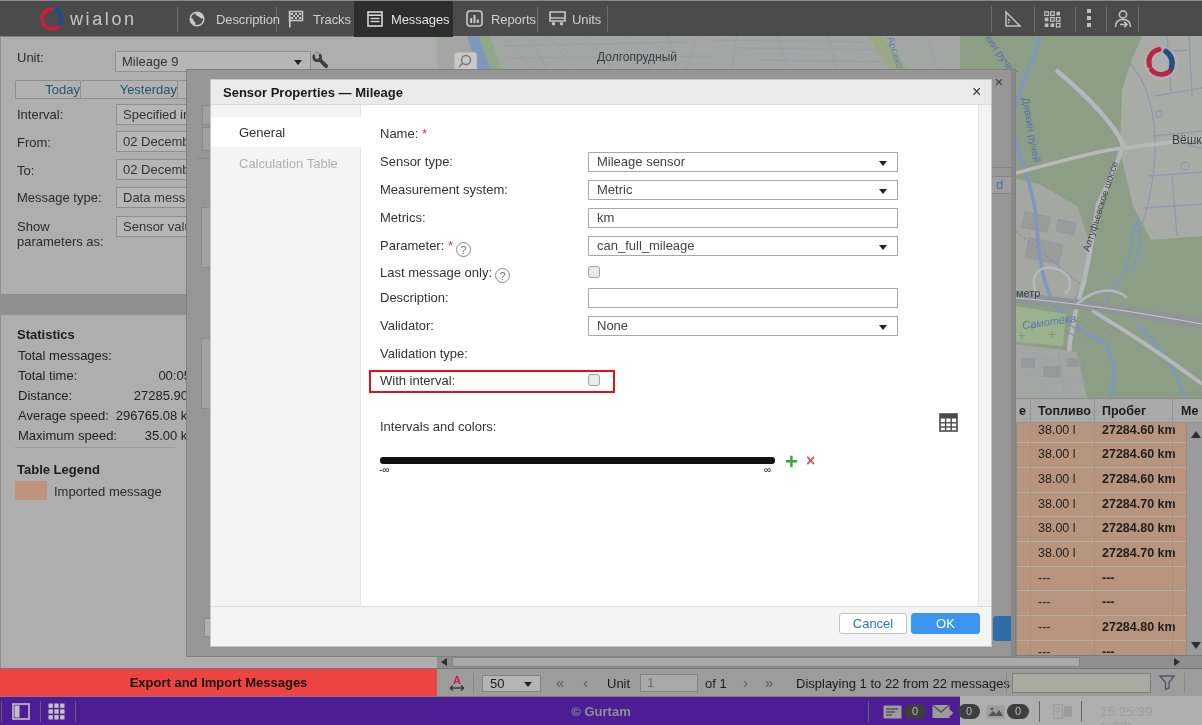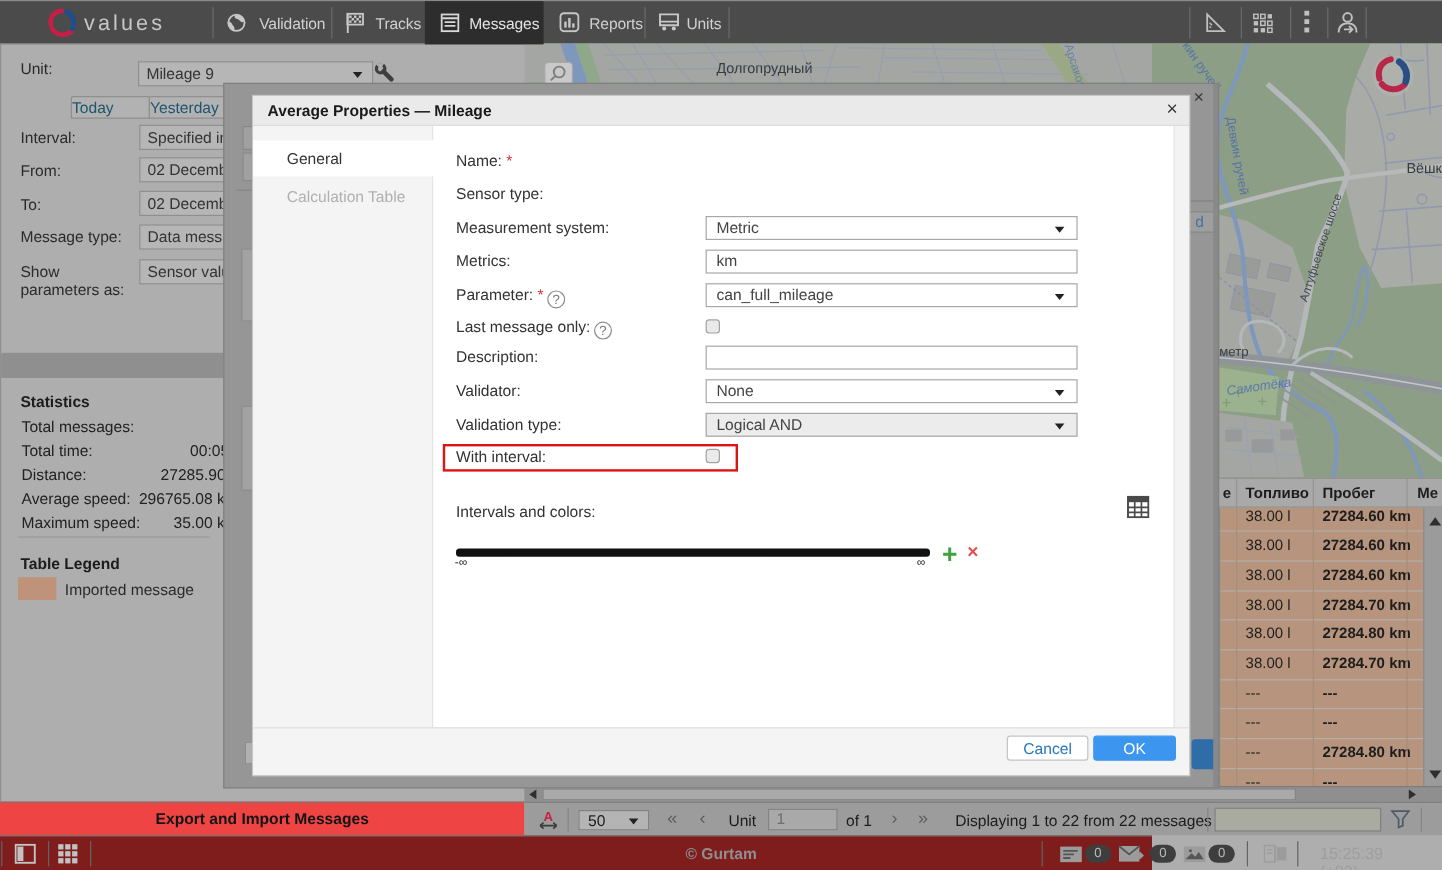--- a/index.html
+++ b/index.html
@@ -12,40 +12,40 @@
   #nav { position:absolute; left:0; top:0; width:1202px; height:36px; background:#4b4b4b; border-top:1px solid #8a8a8a; }
   .navsep { position:absolute; top:5px; height:26px; width:1px; background:#6b6b6b; }
   .navitem { position:absolute; top:0; height:36px; color:#d0d0d0; font-size:13px; letter-spacing:-0.1px; }
   .navitem .lbl { position:absolute; top:10px; }
   #nav .active { background:#2d2d2d;text-align:right; }
 
   
   #lpanel { position:absolute; left:0; top:36px; width:437px; height:632px; background:#aeaeae; border-top:1px solid #7e7e7e; border-left:1px solid #8f8f8f; }
   .flabel { position:absolute; left:16px; color:#2b2b2b; font-size:13px; }
   .fbox { position:absolute; left:115px; width:200px; height:21px; background:#b6b6b6; border:1px solid #8f8f8f; color:#333; font-size:13px; line-height:19px; padding-left:6px; }
-  .tab { position:absolute; top:43px; height:19px; border:1px solid #8f8f8f; background:#b2b2b2; color:#1f566e; font-size:13px; text-align:left; line-height:17px; border-radius:2px 2px 0 0;margin-left:44px; }
+  .tab { position:absolute; top:43px; height:19px; border:1px solid #8f8f8f; background:#b2b2b2; color:#1f566e; font-size:13px; text-align:right; line-height:17px; border-radius:2px 2px 0 0; }
   #splitband { position:absolute; left:0; top:257px; width:437px; height:21px; background:#8f8f8f; }
   .stat { position:absolute; width:187px; font-size:13px; color:#222; }
   .stat .v { position:absolute; right:-4px; top:0; }
 
   
   #map { position:absolute; left:437px; top:36px; width:765px; height:632px; }
 
   
   #mtable { position:absolute; left:1013px; top:398px; width:189px; height:259px; font-size:12.5px; color:#1e1e1e; }
   .trow { position:absolute; left:0; width:185px; height:24.7px; border-bottom:1px solid #b4b0aa; }
   .trow .c1 { position:absolute; left:21px; top:4px; }
   .trow .c2 { position:absolute; left:85px; top:4px;font-weight:bold; }
 
   
   #hscroll { position:absolute; left:437px; top:655px; width:765px; height:13px; background:#8f8f8f; border-top:1px solid #7c7c7c; }
   #exportbar { position:absolute; left:0; top:668px; width:437px; height:28px; background:#ef4444; border-top:1px solid #787878; color:#141414; font-weight:bold; font-size:13px; text-align:center; line-height:27px; }
   #pagebar { position:absolute; left:437px; top:668px; width:765px; height:28px; background:#9c9c9c; border-top:1px solid #787878; color:#1c1c1c; font-size:13px; }
   .pgsep { position:absolute; top:4px; height:20px; width:1px; background:#868686; }
-  #footer { position:absolute; left:0; top:696px; width:960px; height:29px; background:#7f1d1d; border-top:1px solid #7e7e7e; }
+  #footer { position:absolute; left:0; top:696px; width:960px; height:29px; background:#4c1d95; border-top:1px solid #7e7e7e; }
   .ftsep { position:absolute; top:4px; height:21px; width:1px; background:#636363; }
   .badge { position:absolute; top:7px; width:22px; height:15px; background:#3e3e3e; border-radius:8px; color:#b8b8b8; font-size:11px; text-align:center; line-height:15px; }
 
   
   #udlg { position:absolute; left:186px; top:69px; width:830px; height:588px; background:#969696; border:1px solid #808080; overflow:hidden; }
 
   
   #sdlg { position:absolute; left:211px; top:80px; width:780px; height:566px; background:#fff; font-size:13px; color:#333; outline:1px solid #c6c6c6; }
   #sdlg-title { position:absolute; left:0; top:0; width:780px; height:25px; background:#eaeaea; border-bottom:1px solid #dcdcdc; }
   #sdlg-tabs { position:absolute; left:0; top:25px; width:150px; height:501px; background:#f4f4f4; border-right:1px solid #e5e5e5; }
@@ -276,30 +276,30 @@
     </svg>
     <div class="pgsep" style="left:747px"></div>
   </div>
 
   <div id="nav">
     <svg class="abs" style="left:38px;top:5px" width="28" height="27" viewBox="0 0 28 27">
       <path d="M 14 3 C 7 3 3 9 4.5 15" fill="none" stroke="#c22045" stroke-width="4" stroke-linecap="round"></path>
       <path d="M 5.5 18 C 9 24 17 24.5 21.5 20" fill="none" stroke="#c22045" stroke-width="4" stroke-linecap="round"></path>
       <path d="M 17.5 3.8 C 23 6 25 13 22 18" fill="none" stroke="#1d4e8f" stroke-width="4" stroke-linecap="round"></path>
     </svg>
-    <div class="abs" style="left:70px;top:8px;color:#c6c6c6;font-size:18px;letter-spacing:2.6px;">values</div>
+    <div class="abs" style="left:70px;top:8px;color:#c6c6c6;font-size:18px;letter-spacing:2.6px;">wialon</div>
     <div class="navsep" style="left:177px"></div>
     <div class="navsep" style="left:276px"></div>
     <div class="navitem" style="left:177px;width:99px">
       <svg class="abs" style="left:12px;top:10px" width="16" height="16" viewBox="0 0 16 16">
         <circle cx="8" cy="8" r="6.8" fill="none" stroke="#c8c8c8" stroke-width="1.5"></circle>
         <path d="M6.8 2 C6 3.4 7 4.6 8.6 4.9 C10.3 5.2 10.8 6.8 12.2 7.4 C13.2 7.8 14.2 7.3 14.4 6.3 C13.6 3.7 11.4 1.8 8.8 1.5 Z" fill="#c8c8c8"></path>
         <path d="M1.5 6.2 C2.4 7.6 3.9 7.3 4.4 9 C4.9 10.6 6.3 10.9 6.4 12.6 L6.3 14.4 C3.8 13.7 1.8 11.3 1.4 8.4 Z" fill="#c8c8c8"></path>
       </svg>
-      <span class="lbl" style="left:39px;top:11px">Validation</span>
+      <span class="lbl" style="left:39px;top:11px">Description</span>
     </div>
     <div class="navitem" style="left:276px;width:78px">
       <svg class="abs" style="left:12px;top:9px" width="17" height="18" viewBox="0 0 17 18">
         <rect x="1.5" y="1.5" width="13" height="9" fill="none" stroke="#c8c8c8" stroke-width="1.5"></rect>
         <path d="M3 3h2v2H3zM7 3h2v2H7zM11 3h2v2h-2zM5 5h2v2H5zM9 5h2v2H9zM3 7h2v2H3zM7 7h2v2H7zM11 7h2v2h-2z" fill="#c8c8c8"></path>
         <line x1="1.8" y1="1" x2="1.8" y2="17.5" stroke="#c8c8c8" stroke-width="1.6"></line>
       </svg>
       <span class="lbl" style="left:37px;top:11px">Tracks</span>
     </div>
     <div class="navitem active" style="left:354px;width:99px">
@@ -423,32 +423,33 @@
     <div class="abs" style="left:14px;top:268px;width:11px;height:71px;background:#a2a2a2;border:1px solid #8b8b8b"></div>
     <div class="abs" style="left:805px;top:97px;width:25px;height:1px;background:#818181"></div>
     <div class="abs" style="left:803px;top:106px;width:27px;height:18px;background:#9e9e9e;border:1px solid #878787;border-radius:3px;color:#47729e;font-size:13px;padding-left:5px;line-height:16px">d</div>
     <div class="abs" style="left:806px;top:546px;width:24px;height:25px;background:#2f6da8;border-radius:3px"></div>
     <div class="abs" style="left:824px;top:0;width:4px;height:588px;background:#898989"></div>
     <div class="abs" style="left:17px;top:548px;width:9px;height:19px;background:#b0b0b0;border:1px solid #8b8b8b"></div>
   </div>
 
   <div id="sdlg">
     <div id="sdlg-title">
-      <span class="abs" style="left:12px;top:5px;font-weight:bold;color:#1a1a1a">Average Properties — Mileage</span>
+      <span class="abs" style="left:12px;top:5px;font-weight:bold;color:#1a1a1a">Sensor Properties — Mileage</span>
       <span class="abs" style="left:761px;top:3px;font-size:16px;color:#333">×</span>
     </div>
     <div id="sdlg-tabs"></div>
     <div class="abs" style="left:0;top:37px;width:151px;height:30px;background:#fff"></div>
     <span class="abs" style="left:28px;top:45px;color:#333">General</span>
     <span class="abs" style="left:28px;top:76px;color:#b0b0b0">Calculation Table</span>
     <div class="abs" style="left:767px;top:25px;width:13px;height:501px;background:#f3f3f3;border-left:1px solid #e4e4e4"></div>
 
     <div class="dlabel" style="top:46px">Name: <span style="color:#e03030">*</span></div>
 
     <div class="dlabel" style="top:74px">Sensor type:</div>
+    <div class="dinput" style="top:71.5px">Mileage sensor<span class="darrow" style="right:10px;top:8px"></span></div>
 
     <div class="dlabel" style="top:102px">Measurement system:</div>
     <div class="dinput" style="top:99.5px">Metric<span class="darrow" style="right:10px;top:8px"></span></div>
 
     <div class="dlabel" style="top:130px">Metrics:</div>
     <div class="dinput" style="top:127.5px">km</div>
 
     <div class="dlabel" style="top:158px">Parameter: <span style="color:#e03030">*</span></div>
     <div class="qmark" style="left:245px;top:161.5px">?</div>
     <div class="dinput" style="top:155.5px">can_full_mileage<span class="darrow" style="right:10px;top:8px"></span></div>
@@ -457,21 +458,20 @@
     <div class="qmark" style="left:284px;top:187.5px">?</div>
     <div class="chk" style="top:186px"></div>
 
     <div class="dlabel" style="top:210px">Description:</div>
     <div class="dinput" style="top:207.5px"></div>
 
     <div class="dlabel" style="top:238px">Validator:</div>
     <div class="dinput" style="top:235.5px">None<span class="darrow" style="right:10px;top:8px"></span></div>
 
     <div class="dlabel" style="top:266px">Validation type:</div>
-    <div class="dinput" style="top:263.5px;background:#ececec">Logical AND<span class="darrow" style="right:10px;top:8px"></span></div>
 
     <div class="abs" style="left:158px;top:289.5px;width:246px;height:23px;border:2px solid #dd1414"></div>
     <div class="dlabel" style="top:293px">With interval:</div>
     <div class="chk" style="top:294px"></div>
 
     <div class="dlabel" style="top:339px">Intervals and colors:</div>
     <svg class="abs" style="left:728px;top:333px" width="19" height="19" viewBox="0 0 19 19">
       <rect x="1" y="1" width="17" height="17" fill="none" stroke="#4a4a4a" stroke-width="1.6"></rect>
       <rect x="1" y="1" width="17" height="4.5" fill="#4a4a4a"></rect>
       <line x1="1" y1="9.8" x2="18" y2="9.8" stroke="#4a4a4a" stroke-width="1.4"></line>

